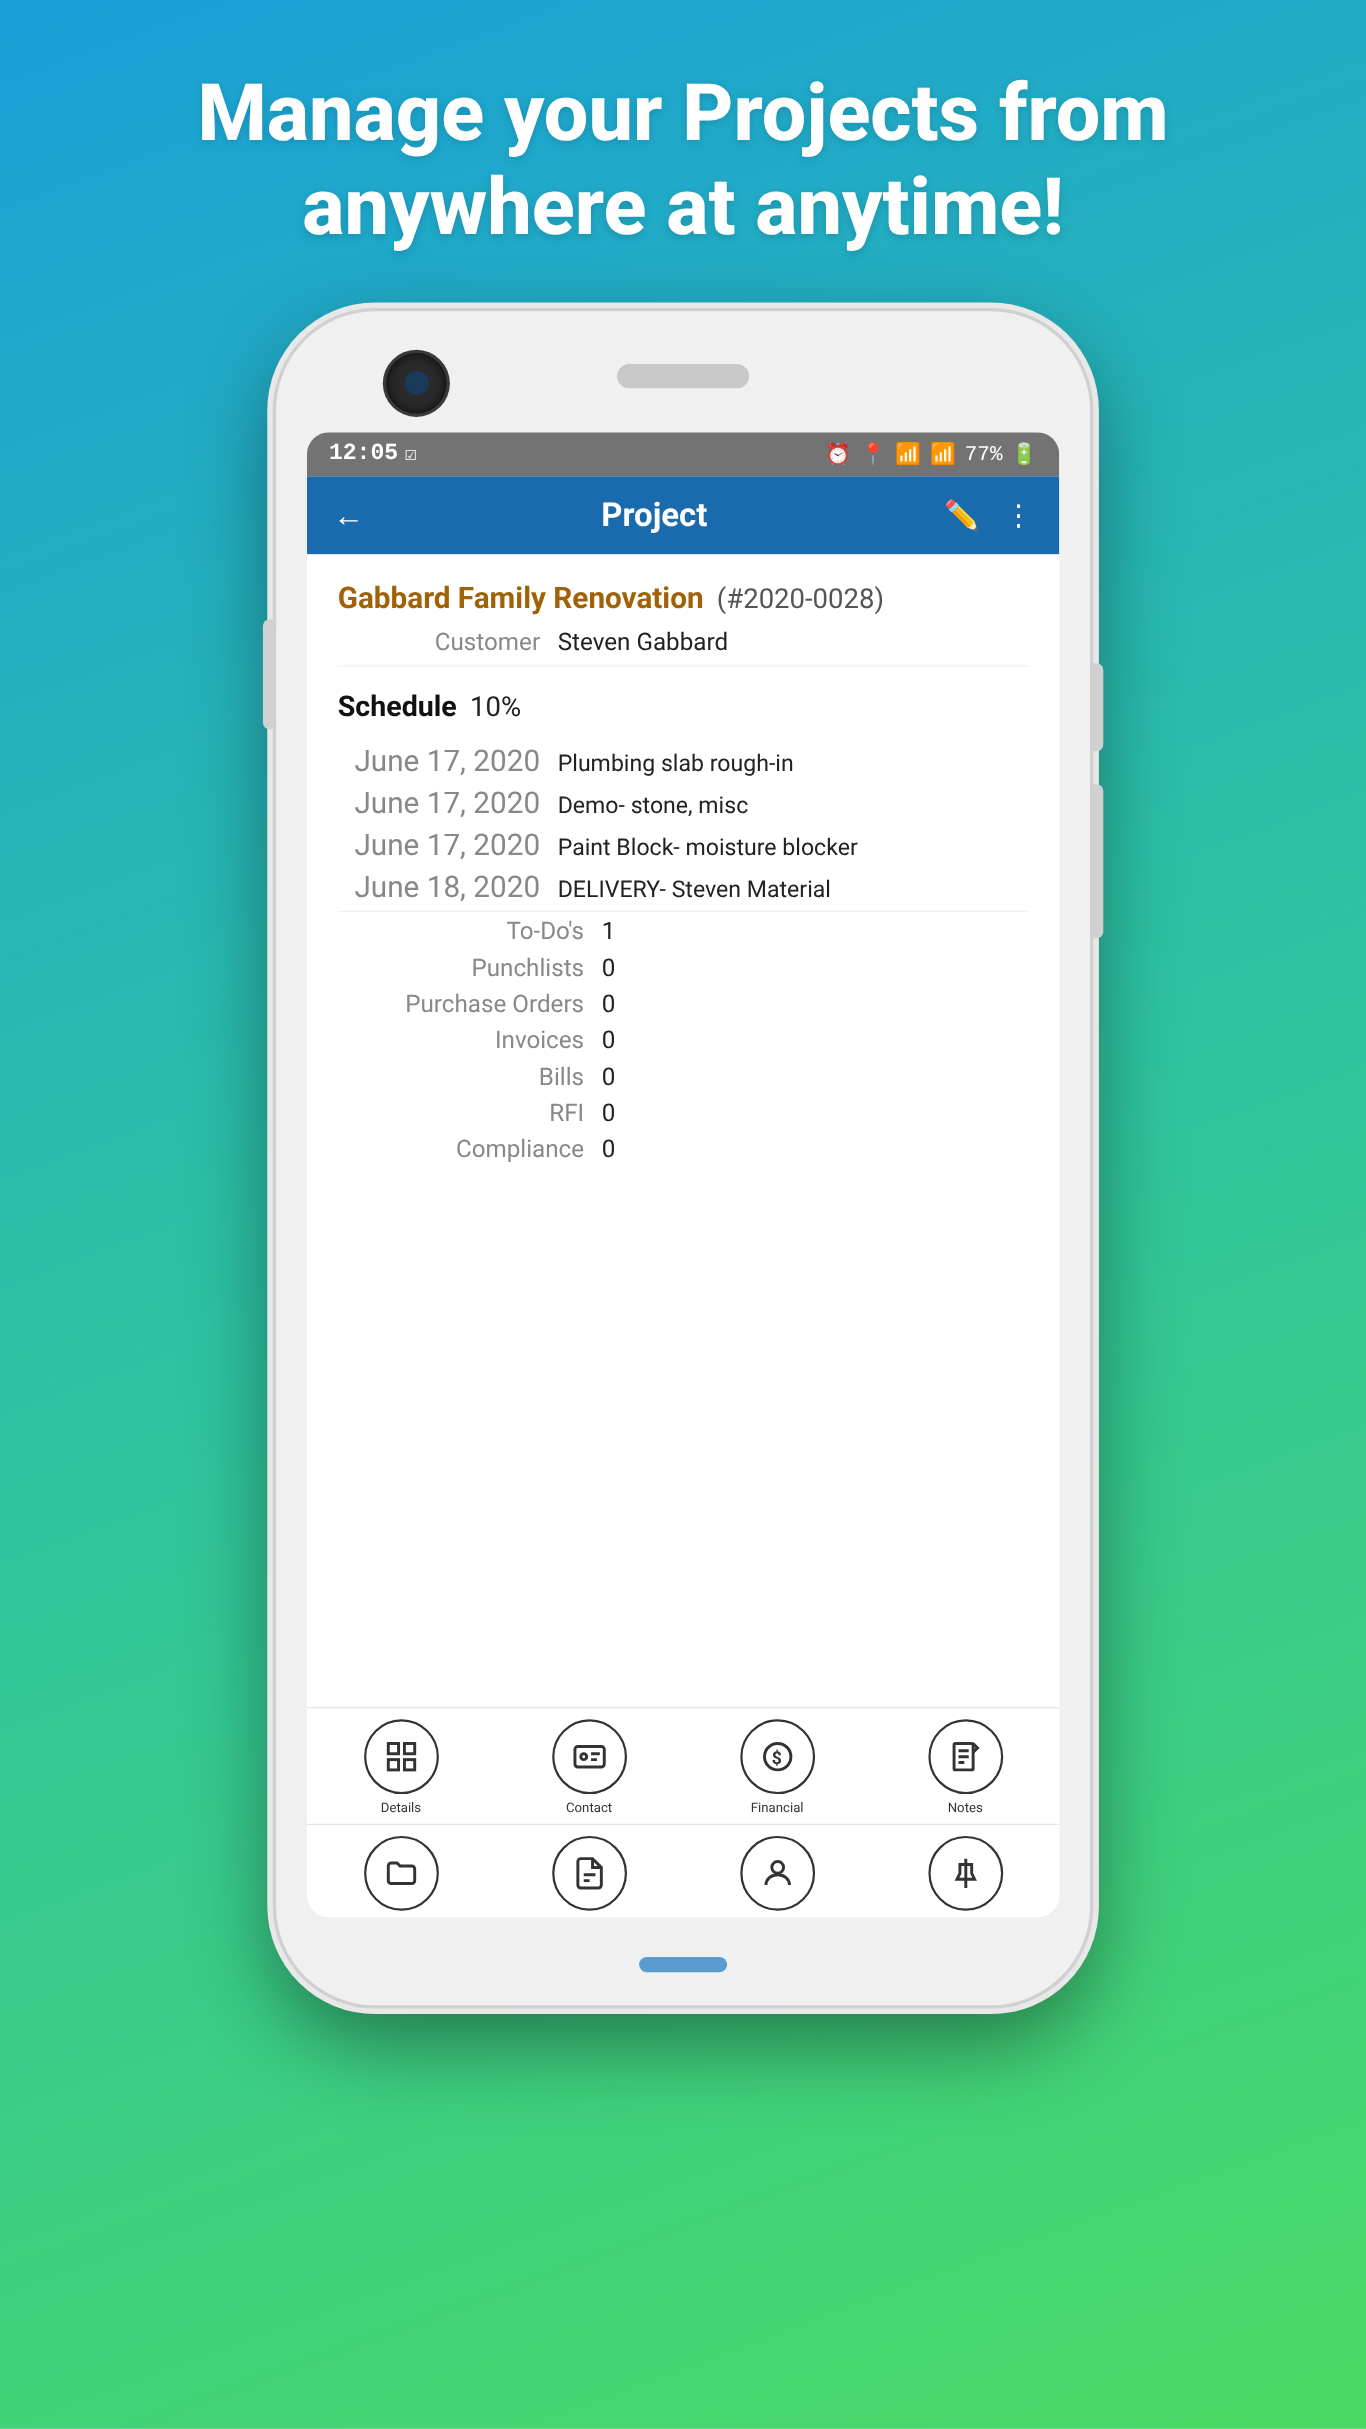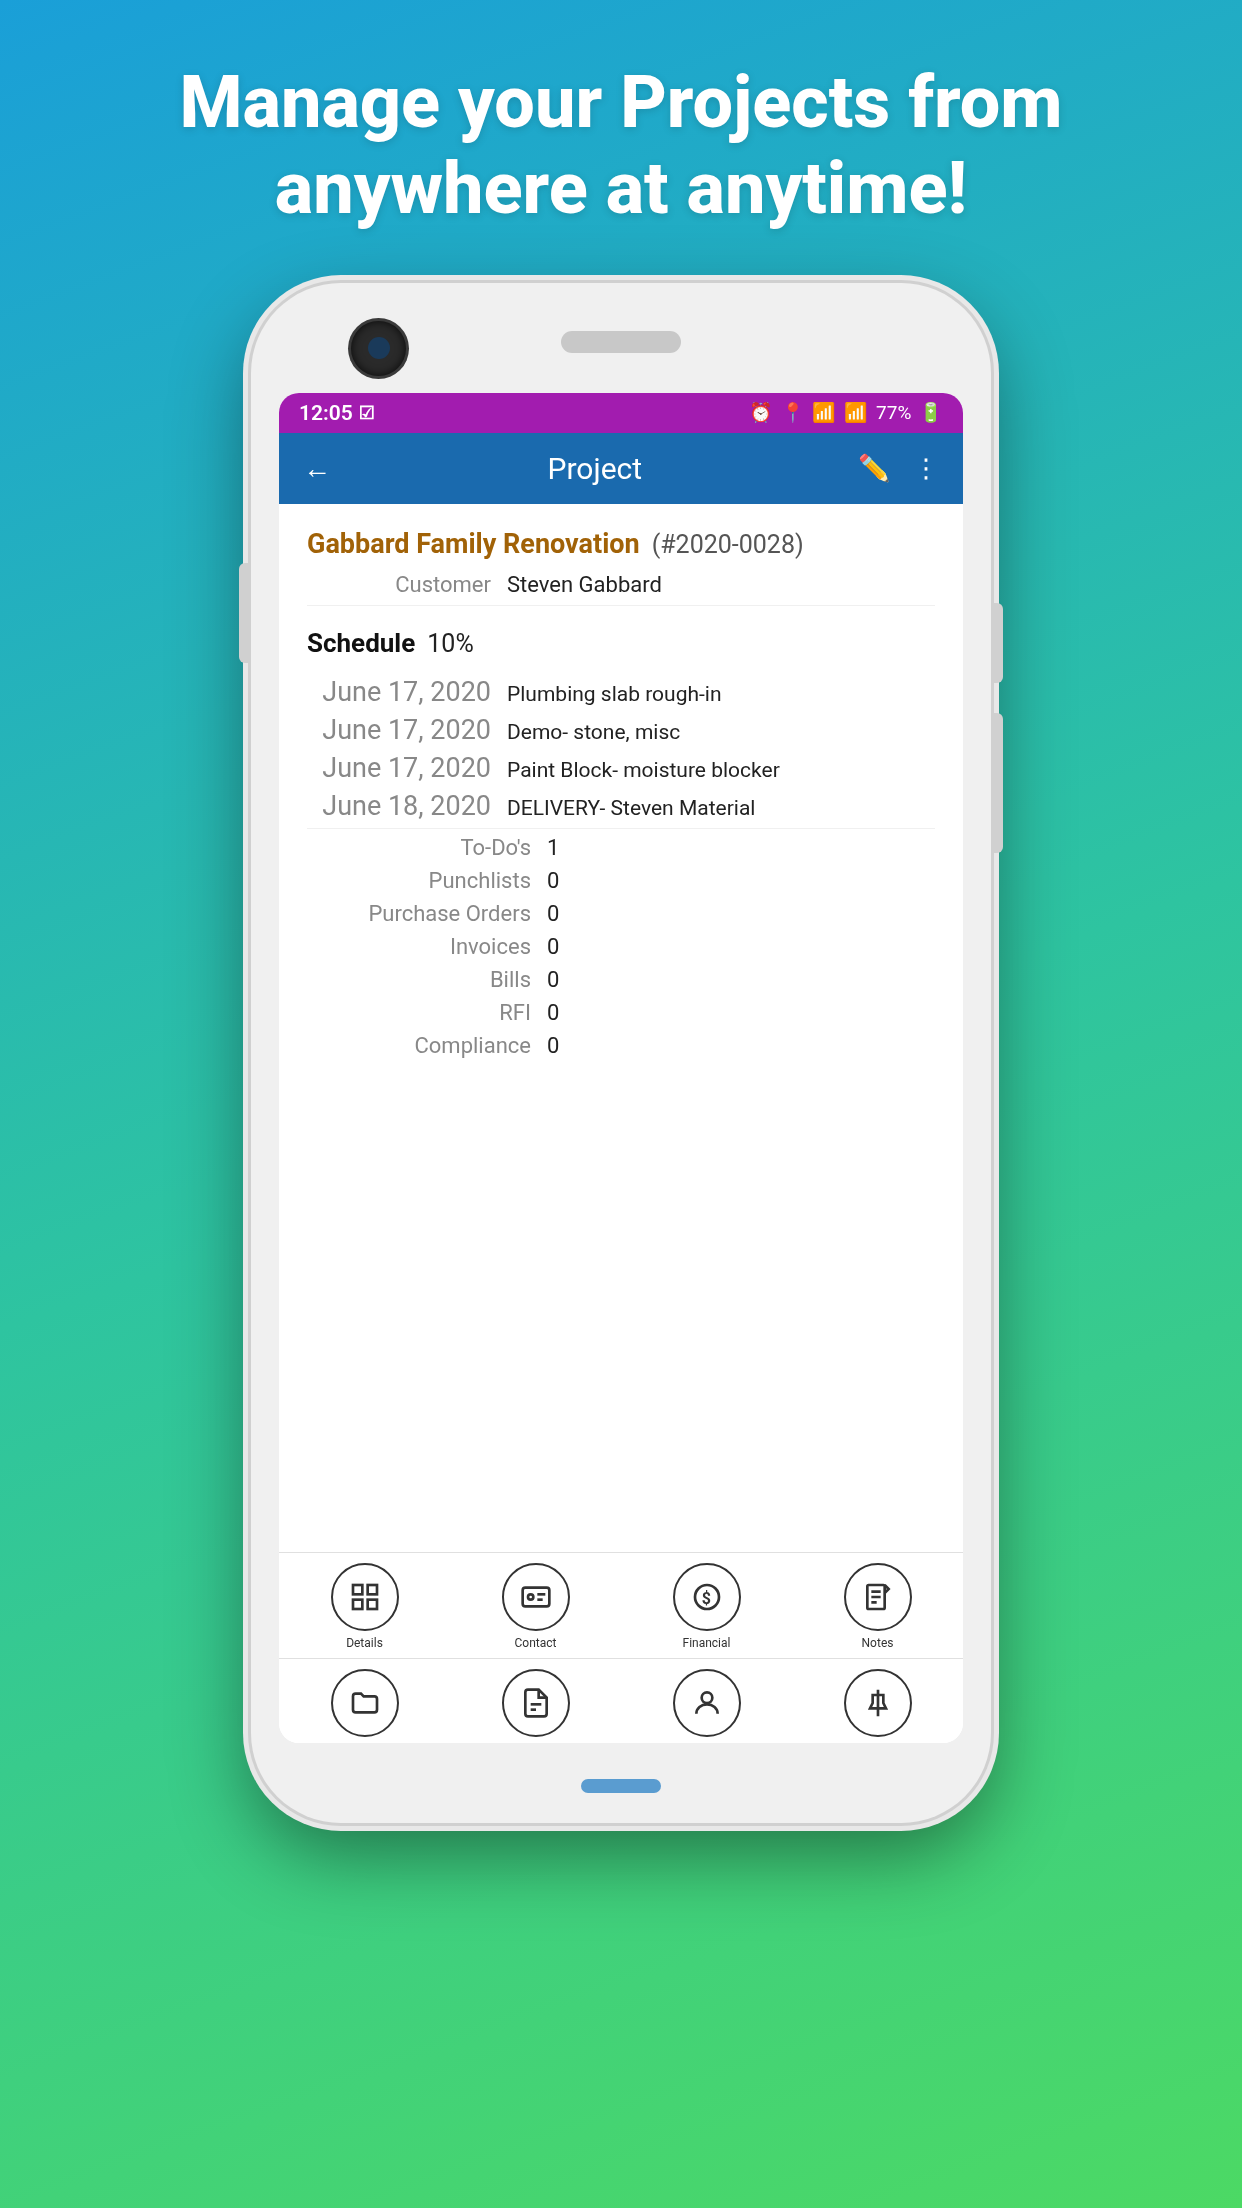--- a/index.html
+++ b/index.html
@@ -128,45 +128,46 @@
       bottom: 80px;
       background: #fff;
       border-radius: 20px;
       overflow: hidden;
       display: flex;
       flex-direction: column;
     }
 
     
     .status-bar {
-      background: #a21caf;
+      background: #737373;
       color: #fff;
       font-size: 20px;
       padding: 8px 20px;
       display: flex;
       justify-content: space-between;
       align-items: center;
       flex-shrink: 0;
+      font-family: Liberation Mono, monospace;
     }
     .status-left { font-weight: 600; font-size: 21px; display: flex; align-items: center; gap: 6px; }
     .status-right { display: flex; align-items: center; gap: 8px; font-size: 19px; }
 
     
     .top-bar {
       background: #1a6aae;
       color: #fff;
       display: flex;
       align-items: center;
       justify-content: space-between;
       padding: 18px 24px;
       flex-shrink: 0;
     }
     .top-bar-title {
       font-size: 30px;
-      font-weight: 400;
+      font-weight: 700;
     }
     .top-bar-icons {
       display: flex;
       gap: 22px;
       align-items: center;
     }
     .icon-btn {
       color: #fff;
       font-size: 26px;
       cursor: pointer;

